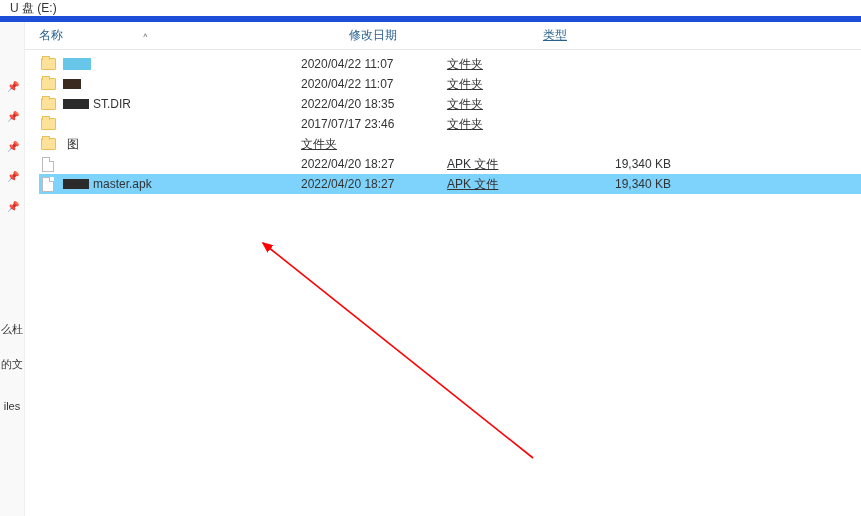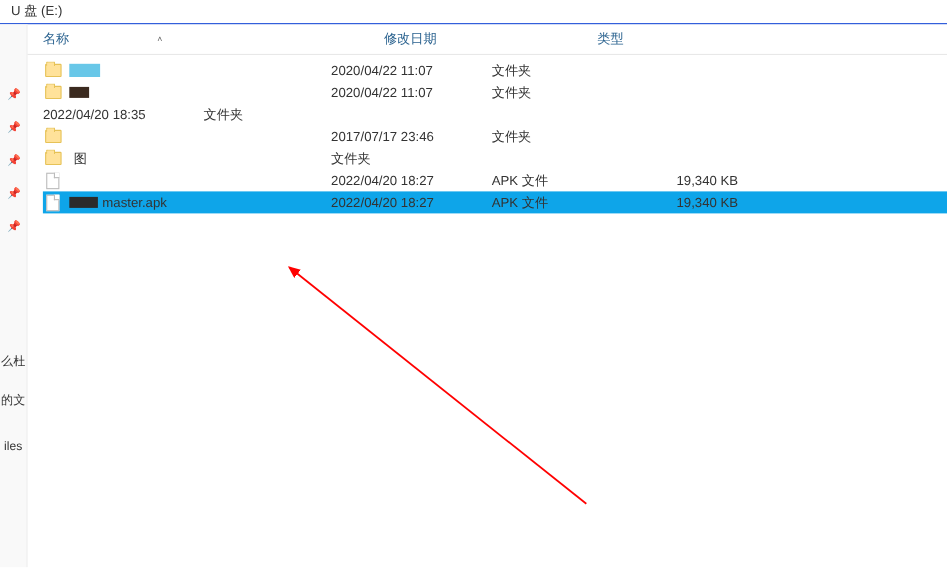--- a/index.html
+++ b/index.html
@@ -10,21 +10,21 @@
     background: #fff;
     width: 861px;
     height: 516px;
     overflow: hidden;
     position: relative;
   }
   .window { display: flex; flex-direction: column; height: 100%; }
   .titlebar {
     height: 22px;
     padding: 3px 10px;
-    border-bottom: 1px solid #1d4ed8;
+    border-bottom: 6px solid #1d4ed8;
     font-size: 12px;
     color: #333;
     display: flex;
     align-items: center;
   }
   .body-area { display: flex; flex: 1; overflow: hidden; }
 
   
   .quick-strip {
     width: 25px;
@@ -65,33 +65,33 @@
     gap: 48px;
   }
   .header-row .col { display: flex; align-items: center; }
   .header-row .sort-icon {
     margin-left: 80px;
     font-size: 8px;
     color: #666;
   }
   .col.name  { width: 262px; }
   .col.date  { width: 146px; }
-  .col.type  { width: 132px; }
+  .col.type  { width: 132px; text-decoration: underline; }
   .col.size  { width: 110px; text-align: right; justify-content: flex-end; padding-right: 18px; }
 
   .rows { padding-left: 14px; padding-top: 4px; }
   .row {
     display: flex;
     height: 20px;
     align-items: center;
     font-size: 12px;
     color: #333;
   }
   .row.selected {
-    background: #0ea5e9;
+    background: #7dd3fc;
   }
   .row .col { display: flex; align-items: center; }
   .row .col.size { color: #333; text-align: right; }
 
   .icon-slot {
     width: 18px;
     height: 16px;
     margin-right: 6px;
     display: inline-flex;
     align-items: center;
@@ -205,20 +205,27 @@
                 <span class="folder-icon"></span>
               </span>
               <span class="smudge smudge-b"></span>
               <span style="margin-left: 4px;"></span>
             </div>
             <div class="col date">2020/04/22 11:07</div>
             <div class="col type">文件夹</div>
             <div class="col size"></div>
           </div>
           <div class="row">
+            <div class="col name">
+              <span class="icon-slot">
+                <span class="folder-icon"></span>
+              </span>
+              <span class="smudge smudge-c"></span>
+              <span style="margin-left: 4px;">ST.DIR</span>
+            </div>
             <div class="col date">2022/04/20 18:35</div>
             <div class="col type">文件夹</div>
             <div class="col size"></div>
           </div>
           <div class="row">
             <div class="col name">
               <span class="icon-slot">
                 <span class="folder-icon"></span>
               </span>
               <span style="margin-left: 4px;"></span>

